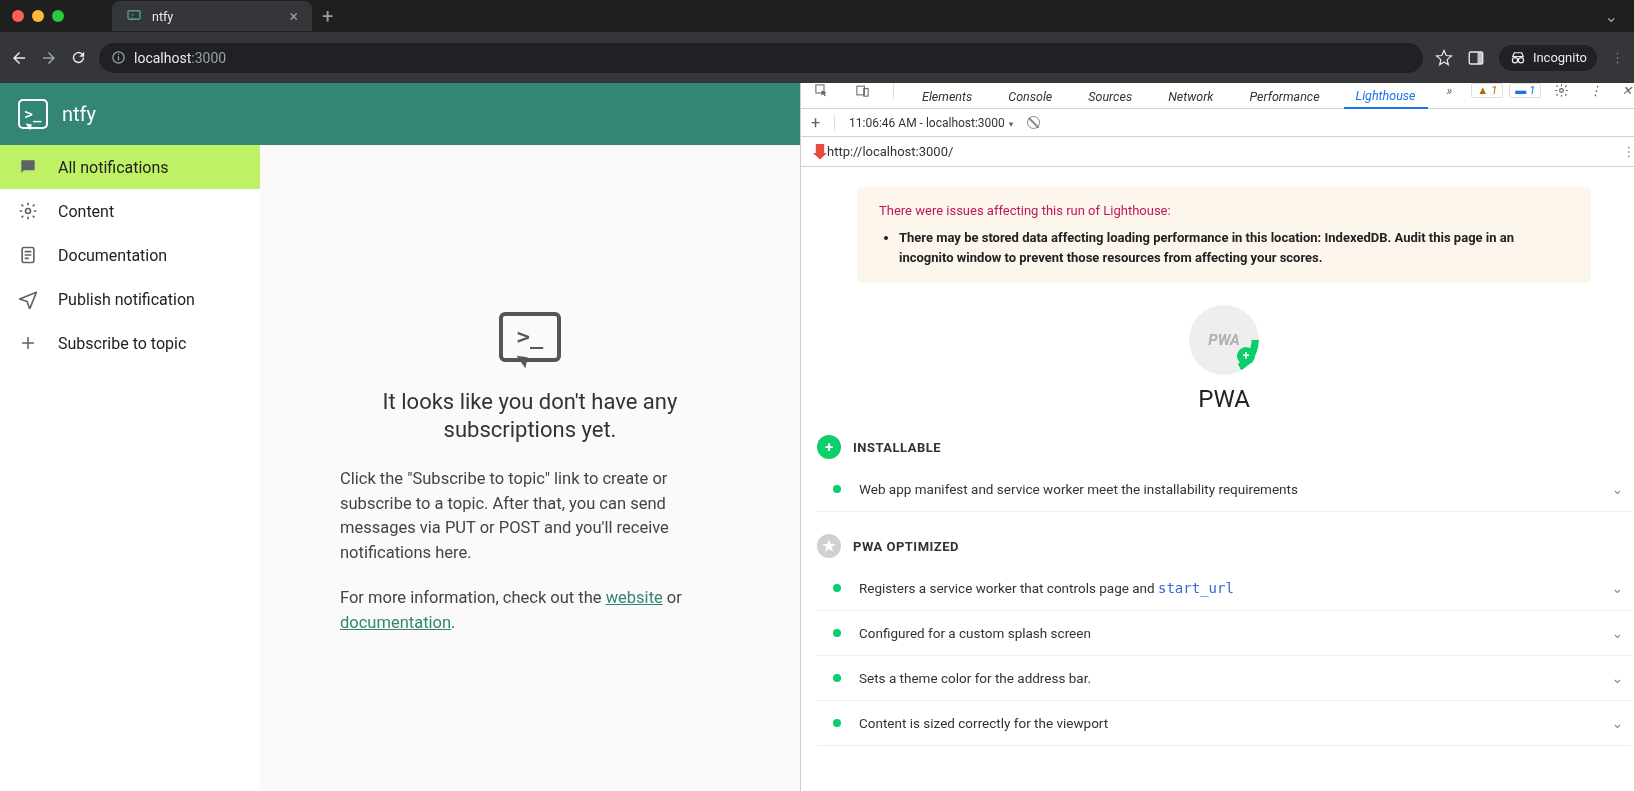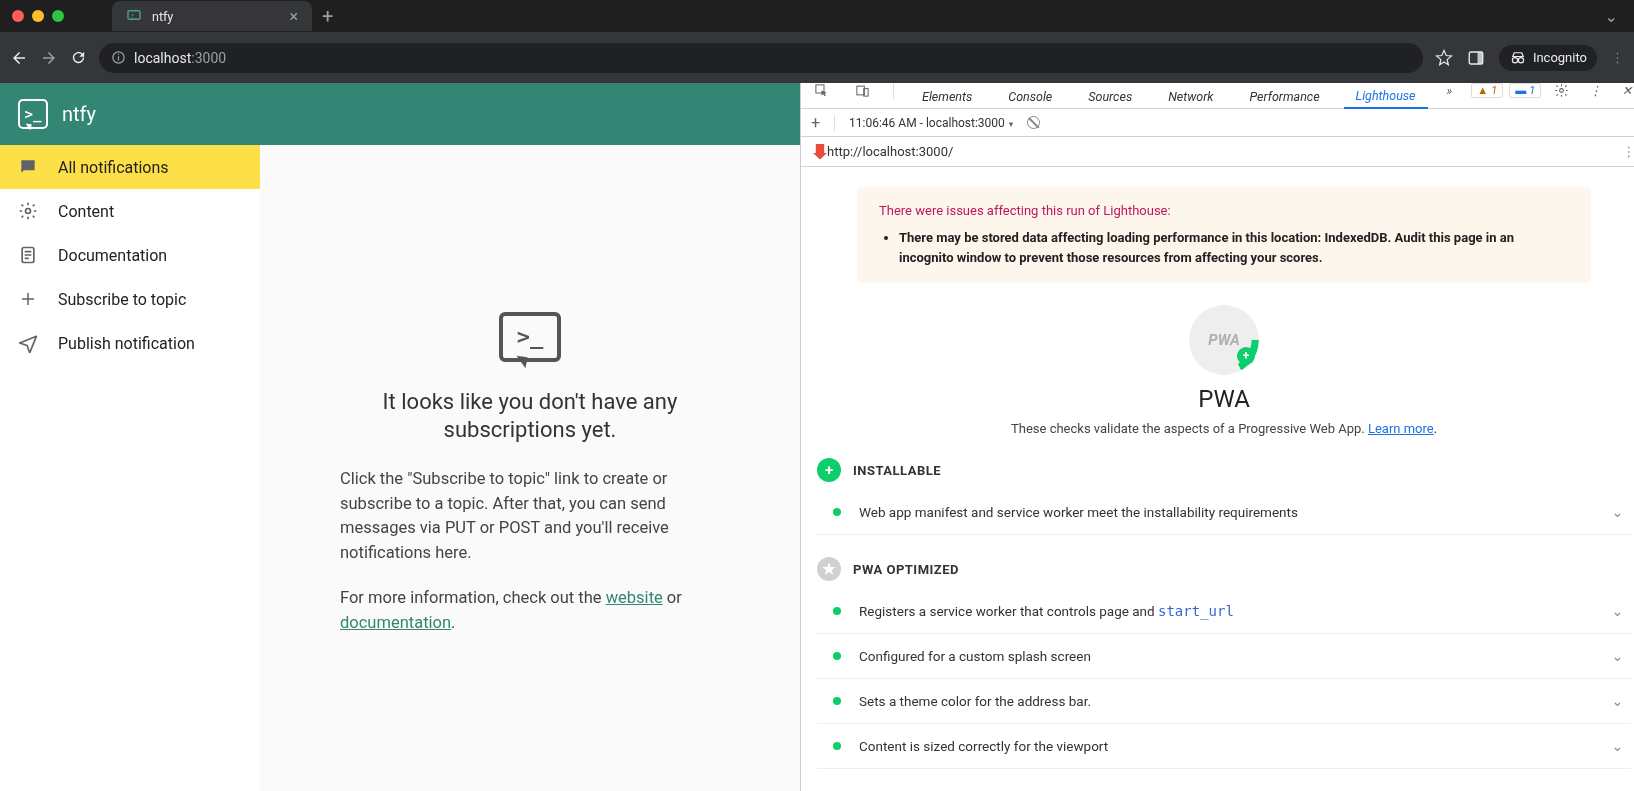--- a/index.html
+++ b/index.html
@@ -22,21 +22,21 @@
 .incognito-pill { display: flex; align-items: center; gap: 6px; background: #202124; padding: 4px 10px; border-radius: 14px; }
 .viewport { display: flex; height: 719px; }
 .page { width: 829px; display: flex; flex-direction: column; background: #fafafa; }
 .appbar { height: 62px; background: #338574; display: flex; align-items: center; padding-left: 18px; gap: 14px; color: #fff; font-size: 20px; }
 .appbar-icon { width: 30px; height: 30px; border: 2px solid #fff; border-radius: 5px; display: flex; align-items: center; justify-content: center; position: relative; }
 .appbar-icon:after { content:""; position:absolute; bottom:-5px; left:3px; width:0; height:0; border:5px solid transparent; border-top-color:#fff; border-right-color:#fff; transform:rotate(10deg) scale(.6);}
 .appbar-icon span { font-family: monospace; font-size: 14px; color:#fff; font-weight:bold;}
 .appbody { display: flex; flex: 1; }
 .sidebar { width: 260px; background: #fff; }
 .sb-item { display: flex; align-items: center; gap: 20px; padding: 12px 18px; font-size: 16px; color: #222; cursor: pointer; }
-.sb-item.active { background: #fde047; }
+.sb-item.active { background: #bef264; }
 .sb-icon { width: 20px; height: 20px; color: #5f6368; display:flex; align-items:center; justify-content:center;}
 .main { flex: 1; display: flex; flex-direction: column; align-items: center; justify-content: center; padding: 0 80px; color: #333; }
 .big-icon { width: 62px; height: 50px; border: 4px solid #555; border-radius: 6px; display:flex; align-items:center; justify-content:center; color:#555; font-family:monospace; font-size:22px; font-weight:bold; margin-bottom:26px; position:relative;}
 .big-icon:after{content:""; position:absolute; bottom:-14px; left:8px; width:0;height:0; border:10px solid transparent; border-top-color:#555; border-right-color:#555; transform:rotate(10deg) scale(.55);}
 .main h2 { font-size: 22px; font-weight: 400; text-align:center; margin-bottom: 22px; line-height:1.3;}
 .main p { font-size: 16.5px; color:#444; line-height: 1.5; width: 380px; }
 .main p + p { margin-top: 20px; }
 .main a { color: #338574; text-decoration: underline; }
 .devtools { flex: 1; display: flex; flex-direction: column; border-left: 1px solid #ccc; background:#fff;}
 .dt-tabbar { height: 26px; border-bottom: 1px solid #d0d0d0; display:flex; align-items:flex-start; font-size:12.5px; color:#333; gap:12px; padding-left:6px;font-style:italic;}
@@ -178,33 +178,33 @@
           <span class="sb-icon">
               <svg width="20" height="20" viewBox="0 0 24 24">
                 <rect x="5" y="3" width="14" height="18" rx="2" fill="none" stroke="#5f6368" stroke-width="2"></rect>
                 <path d="M8 8h8M8 12h8M8 16h5" stroke="#5f6368" stroke-width="2"></path>
               </svg>
             </span>
           <span>Documentation</span>
         </div>
         <div class="sb-item">
           <span class="sb-icon">
+              <svg width="20" height="20" viewBox="0 0 24 24">
+                <path d="M2 12l20-8-8 20-3-9z" fill="none" stroke="#5f6368" stroke-width="2" stroke-linejoin="round"></path>
+              </svg>
+            </span>
+          <span>Publish notification</span>
+        </div>
+        <div class="sb-item">
+          <span class="sb-icon">
               <svg width="18" height="18" viewBox="0 0 24 24">
                 <path d="M12 4v16M4 12h16" stroke="#5f6368" stroke-width="2"></path>
               </svg>
             </span>
           <span>Subscribe to topic</span>
-        </div>
-        <div class="sb-item">
-          <span class="sb-icon">
-              <svg width="20" height="20" viewBox="0 0 24 24">
-                <path d="M2 12l20-8-8 20-3-9z" fill="none" stroke="#5f6368" stroke-width="2" stroke-linejoin="round"></path>
-              </svg>
-            </span>
-          <span>Publish notification</span>
         </div>
       </div>
       <div class="main">
         <div class="big-icon">&gt;_</div>
         <h2>It looks like you don't have any subscriptions yet.</h2>
         <p>Click the "Subscribe to topic" link to create or subscribe to a topic. After that, you can send messages via PUT or POST and you'll receive notifications here.</p>
         <p><span>For more information, check out the </span><a href="#">website</a><span> or </span><a href="#">documentation</a><span>.</span></p>
       </div>
     </div>
   </div>
@@ -262,21 +262,20 @@
             <li>There may be stored data affecting loading performance in this location: IndexedDB. Audit this page in an incognito window to prevent those resources from affecting your scores.</li>
           </ul>
       </div>
       <div class="pwa-hero">
         <div class="pwa-circle">
           PWA
           <div class="pwa-arc"></div>
           <div class="dot">+</div>
         </div>
         <div class="pwa-title">PWA</div>
-        <div class="pwa-sub"><span>These checks validate the aspects of a Progressive Web App. </span><a href="#">Learn more</a><span>.</span></div>
       </div>
       <div class="section-hd">
         <div class="circ green">+</div>
         <div class="lbl">INSTALLABLE</div>
       </div>
       <div class="audit">
           <span class="pass"></span>
           <span>Web app manifest and service worker meet the installability requirements</span>
           <span class="chev">⌄</span>
         </div>

